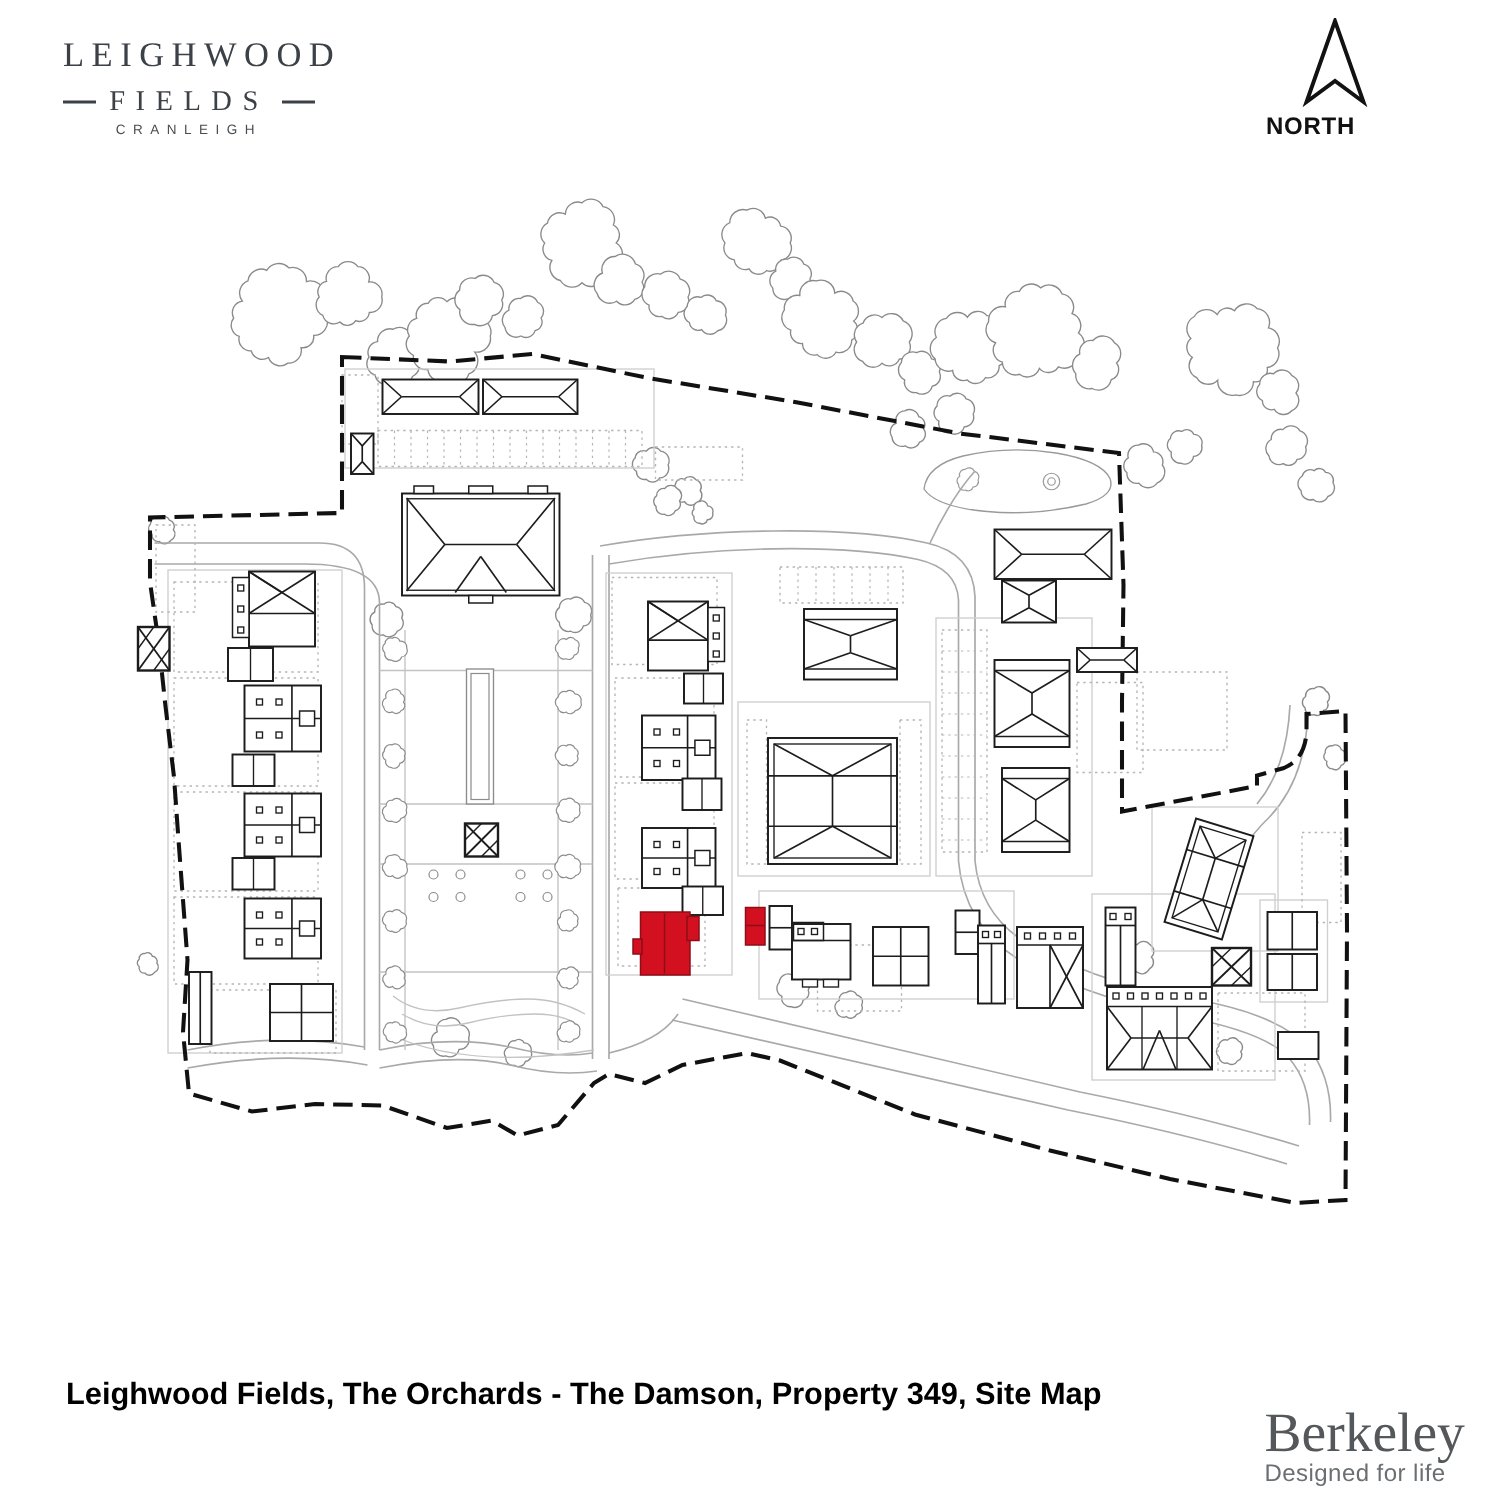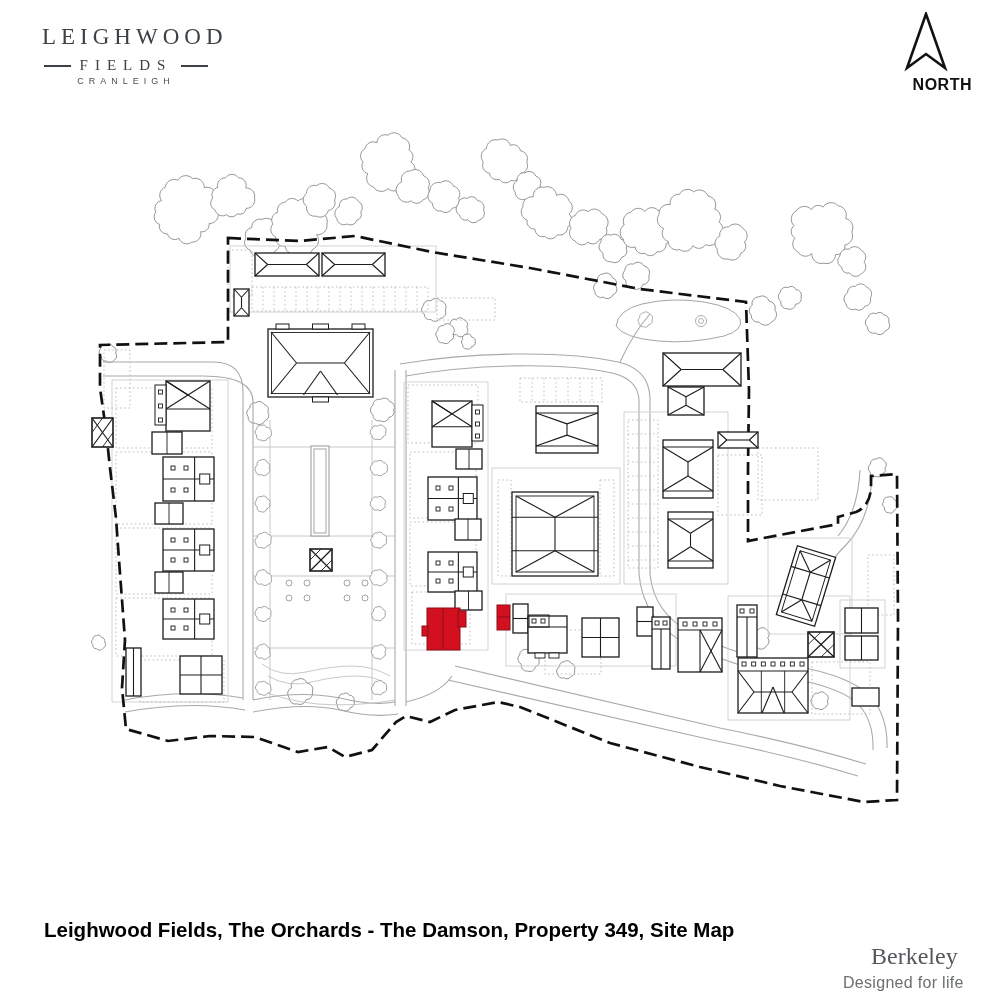--- a/index.html
+++ b/index.html
@@ -3,30 +3,30 @@
 <meta charset="utf-8">
 <style>
   html,body{margin:0;padding:0;background:#fff;}
   .page{position:relative;width:1000px;height:1000px;background:#ffffff;overflow:hidden;
         font-family:"Liberation Sans",sans-serif;}
   
   .logo{position:absolute;left:42px;top:24px;width:168px;text-align:center;color:#3c4147;}
   .logo-line1{font-family:"Liberation Serif",serif;font-size:23px;letter-spacing:5px;font-weight:400;}
   .logo-row{display:flex;align-items:center;justify-content:center;gap:9px;margin-top:7px;}
   .logo-dash{width:27px;height:2px;background:#3c4147;}
-  .logo-line2{font-family:"Liberation Serif",serif;font-size:15px;letter-spacing:7px;font-weight:400;text-align:center;}
+  .logo-line2{font-family:"Liberation Serif",serif;font-size:19px;letter-spacing:7px;font-weight:400;text-align:center;}
   .logo-line3{margin-top:2px;font-size:9px;letter-spacing:5px;color:#494e53;}
   
-  .north{position:absolute;left:880px;top:12px;width:92px;text-align:right;}
+  .north{position:absolute;left:844px;top:12px;width:92px;text-align:left;}
   .north svg{display:block;margin:0 auto;}
   .north-label{margin-top:4px;font-size:16px;font-weight:bold;color:#111;letter-spacing:0.5px;}
   
   .caption{position:absolute;left:44px;top:918px;font-size:20.5px;font-weight:bold;color:#000;}
   .brand{position:absolute;left:843px;top:938px;width:130px;color:#54585b;}
-  .brand-name{font-family:"Liberation Serif",serif;font-size:24px;line-height:36px;margin-left:28px;}
+  .brand-name{font-family:"Liberation Serif",serif;font-size:37px;line-height:36px;}
   .brand-tag{font-size:16px;color:#6b6f72;letter-spacing:0.3px;margin-top:0px;}
   
   .map{position:absolute;left:0;top:0;}
 </style>
 </head>
 <body>
 
 <div class="page">
 
   <div class="logo">

